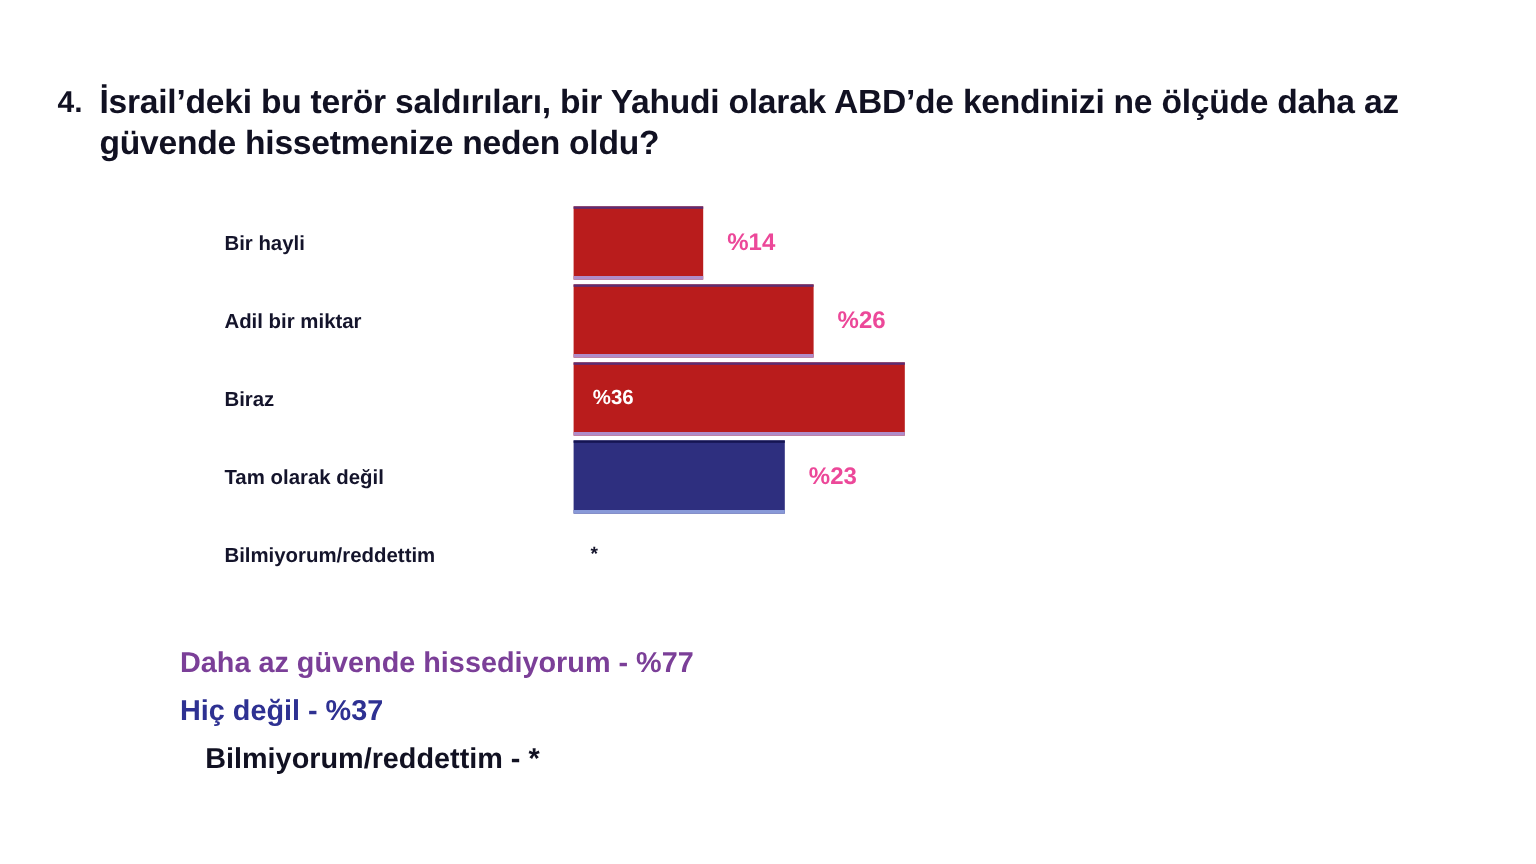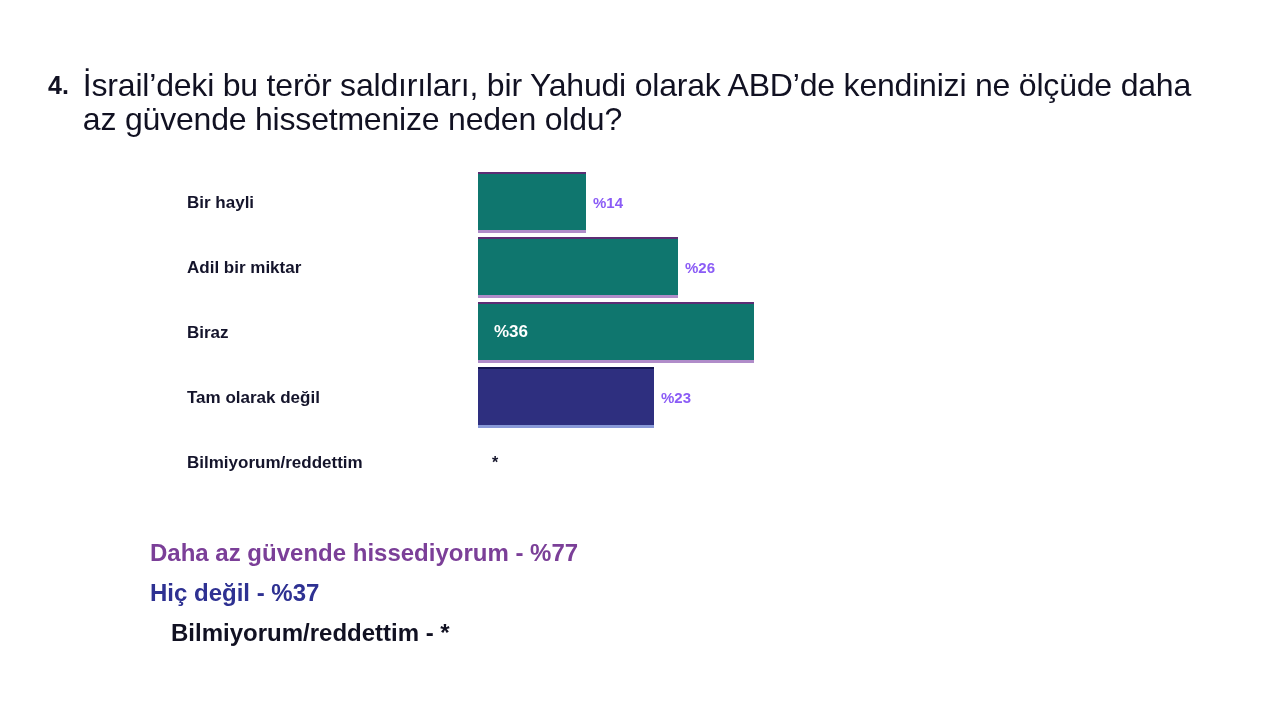--- a/index.html
+++ b/index.html
@@ -27,22 +27,22 @@
     gap: 14px;
   }
   .question-number {
     font-size: 25px;
     font-weight: bold;
     line-height: 34px;
     color: #111122;
     flex: 0 0 auto;
   }
   .question-text {
-    font-size: 32px;
-    font-weight: normal;
+    font-size: 28px;
+    font-weight: bold;
     line-height: 34px;
     color: #111122;
     letter-spacing: -0.2px;
     max-width: 1120px;
   }
 
   
   .chart {
     position: absolute;
     left: 0;
@@ -74,41 +74,41 @@
     align-items: center;
   }
   .bar {
     height: 61px;
     position: relative;
     box-sizing: border-box;
     display: flex;
     align-items: center;
   }
   .bar.purple {
-    background: #0f766e;
+    background: #b91c1c;
     border-top: 2px solid #5c2d74;
     border-bottom: 3px solid #b08cc9;
   }
   .bar.navy {
     background: #2e2f7f;
     border-top: 2px solid #141452;
     border-bottom: 3px solid #8899d8;
   }
   .bar-inner-label {
     color: #ffffff;
     font-size: 17px;
     font-weight: bold;
     margin-left: 16px;
     white-space: nowrap;
   }
   .bar-outer-label {
-    font-size: 15px;
+    font-size: 20px;
     font-weight: bold;
-    color: #8b5cf6;
-    margin-left: 7px;
+    color: #ec4899;
+    margin-left: 20px;
     white-space: nowrap;
   }
   .star-only {
     font-size: 16px;
     font-weight: bold;
     color: #14142b;
     margin-left: 14px;
   }
 
   

